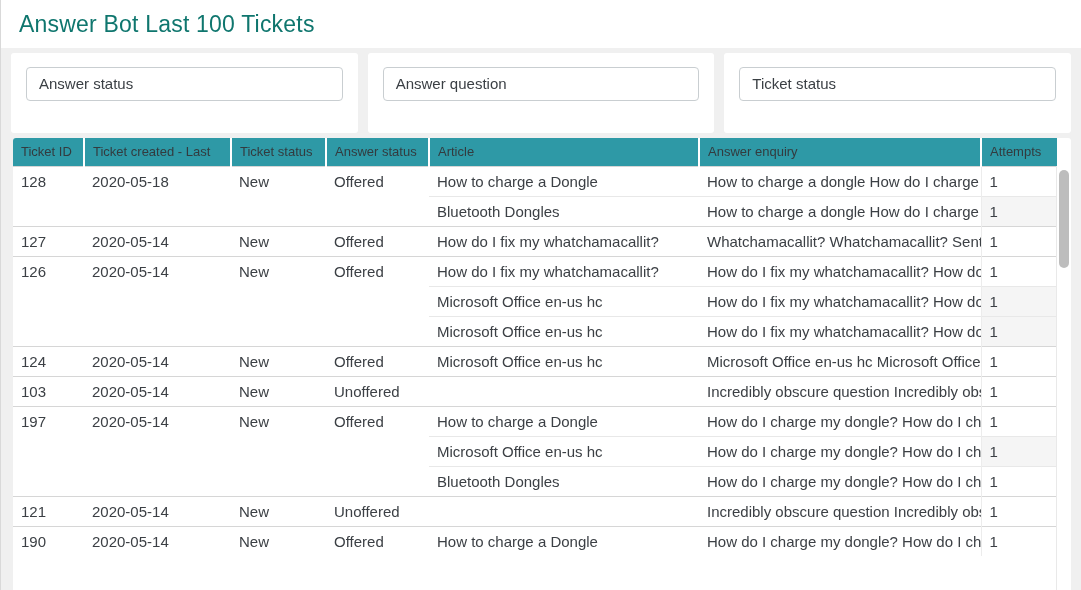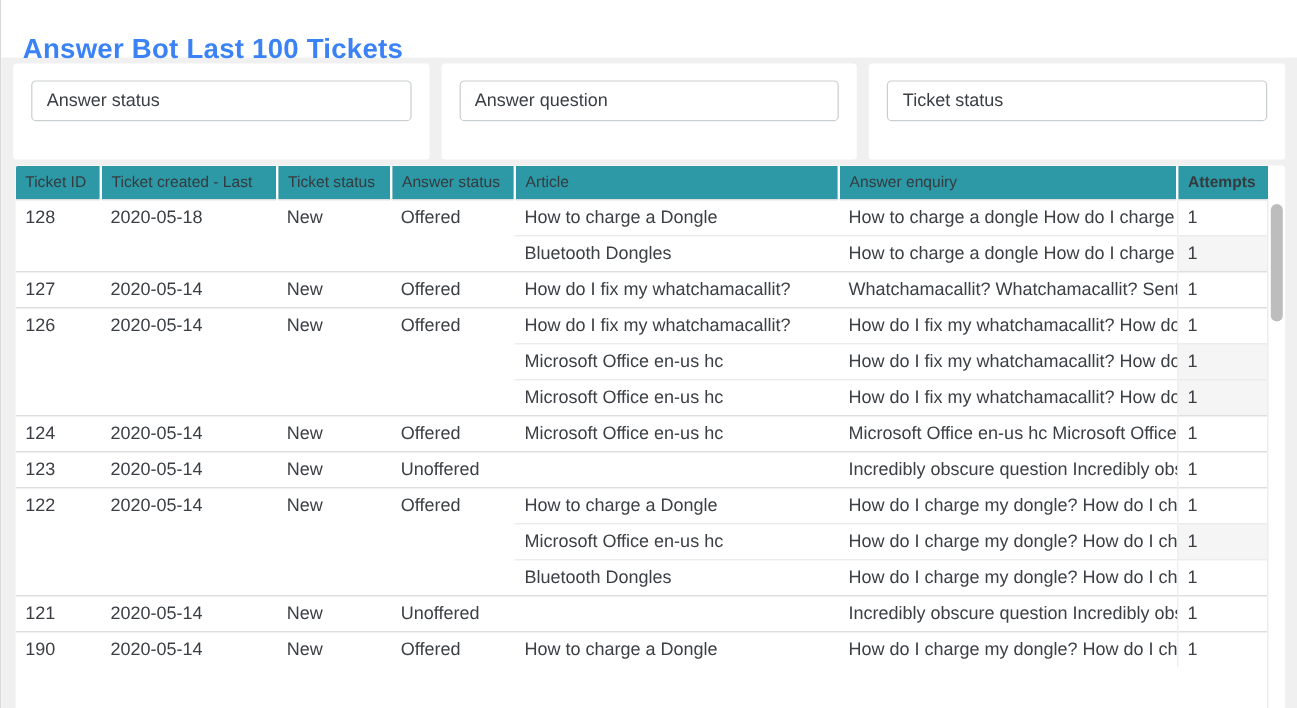--- a/index.html
+++ b/index.html
@@ -12,24 +12,23 @@
   }
 
   
   .page-header {
     height: 48px;
     background: #ffffff;
     padding: 11px 0 0 18px;
   }
   .page-title {
     font-size: 23px;
-    font-weight: 700;
-    color: #3b82f6;
+    font-weight: 400;
+    color: #0f766e;
     letter-spacing: 0.2px;
-    margin-top: 16px;
   }
 
   
   .content {
     height: 542px;
     background: var(--page-bg, #f0f0f0);
     padding-top: 5px;
   }
 
   
@@ -81,21 +80,21 @@
     overflow: hidden;
     padding: 0 0 0 8px;
   }
   thead th {
     background: var(--accent, #2e99a6);
     color: #333b3f;
     font-size: 13px;
     height: 28px;
     border-right: 2px solid #ffffff;
   }
-  thead th:last-child { border-right: none; font-weight: bold; }
+  thead th:last-child { border-right: none; }
   tbody td {
     font-size: 15px;
     color: #3c4045;
     height: 30px;
   }
   tr.group-first td { border-top: 1px solid #d6d6d6; }
   tr.sub-row td { border-top: none; }
   tr.sub-row td.col-article,
   tr.sub-row td.col-enquiry,
   tr.sub-row td.col-attempts { border-top: 1px solid #e8e8e8; }
@@ -229,30 +228,30 @@
           <tr class="group-first">
             <td class="col-ticket-id">124</td>
             <td class="col-created">2020-05-14</td>
             <td class="col-ticket-status">New</td>
             <td class="col-answer-status">Offered</td>
             <td class="col-article">Microsoft Office en-us hc</td>
             <td class="col-enquiry">Microsoft Office en-us hc Microsoft Office</td>
             <td class="col-attempts">1</td>
           </tr>
           <tr class="group-first">
-            <td class="col-ticket-id">123</td>
+            <td class="col-ticket-id">103</td>
             <td class="col-created">2020-05-14</td>
             <td class="col-ticket-status">New</td>
             <td class="col-answer-status">Unoffered</td>
             <td class="col-article"></td>
             <td class="col-enquiry">Incredibly obscure question Incredibly obs</td>
             <td class="col-attempts">1</td>
           </tr>
           <tr class="group-first">
-            <td class="col-ticket-id">122</td>
+            <td class="col-ticket-id">197</td>
             <td class="col-created">2020-05-14</td>
             <td class="col-ticket-status">New</td>
             <td class="col-answer-status">Offered</td>
             <td class="col-article">How to charge a Dongle</td>
             <td class="col-enquiry">How do I charge my dongle? How do I cha</td>
             <td class="col-attempts">1</td>
           </tr>
           <tr class="sub-row">
             <td class="col-ticket-id"></td>
             <td class="col-created"></td>

